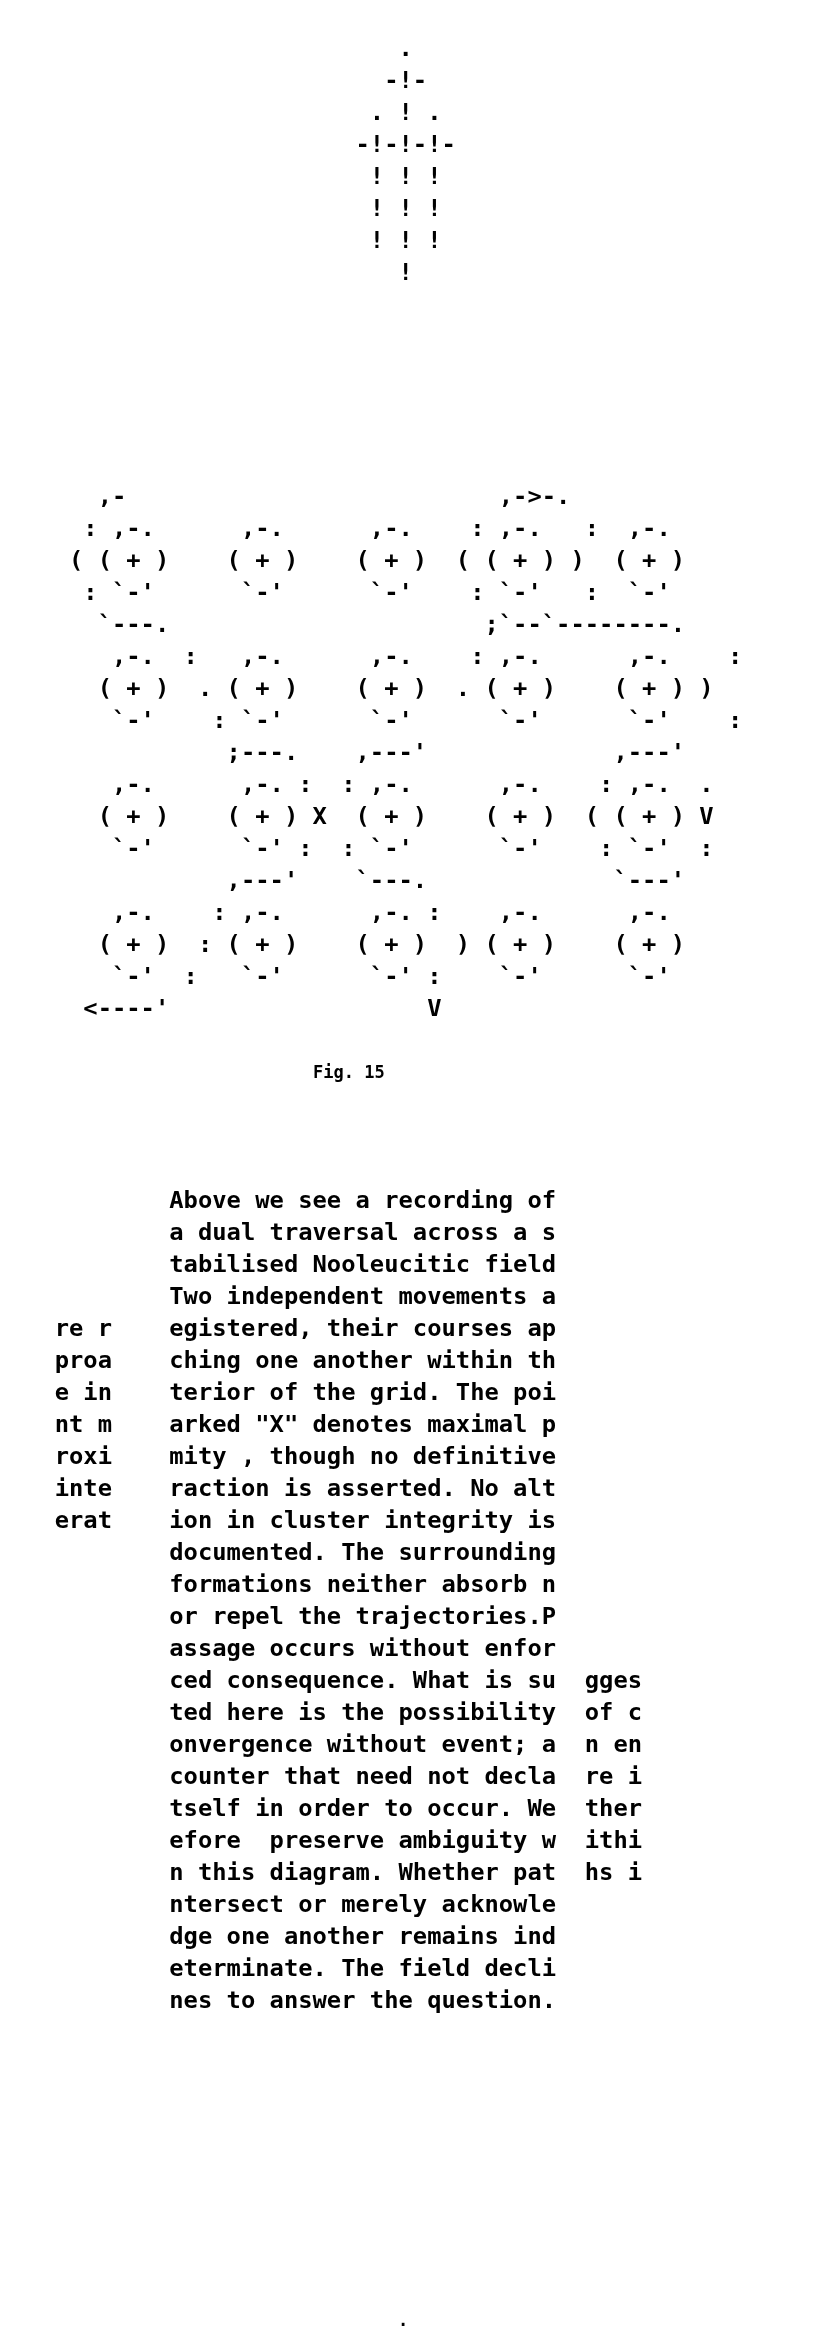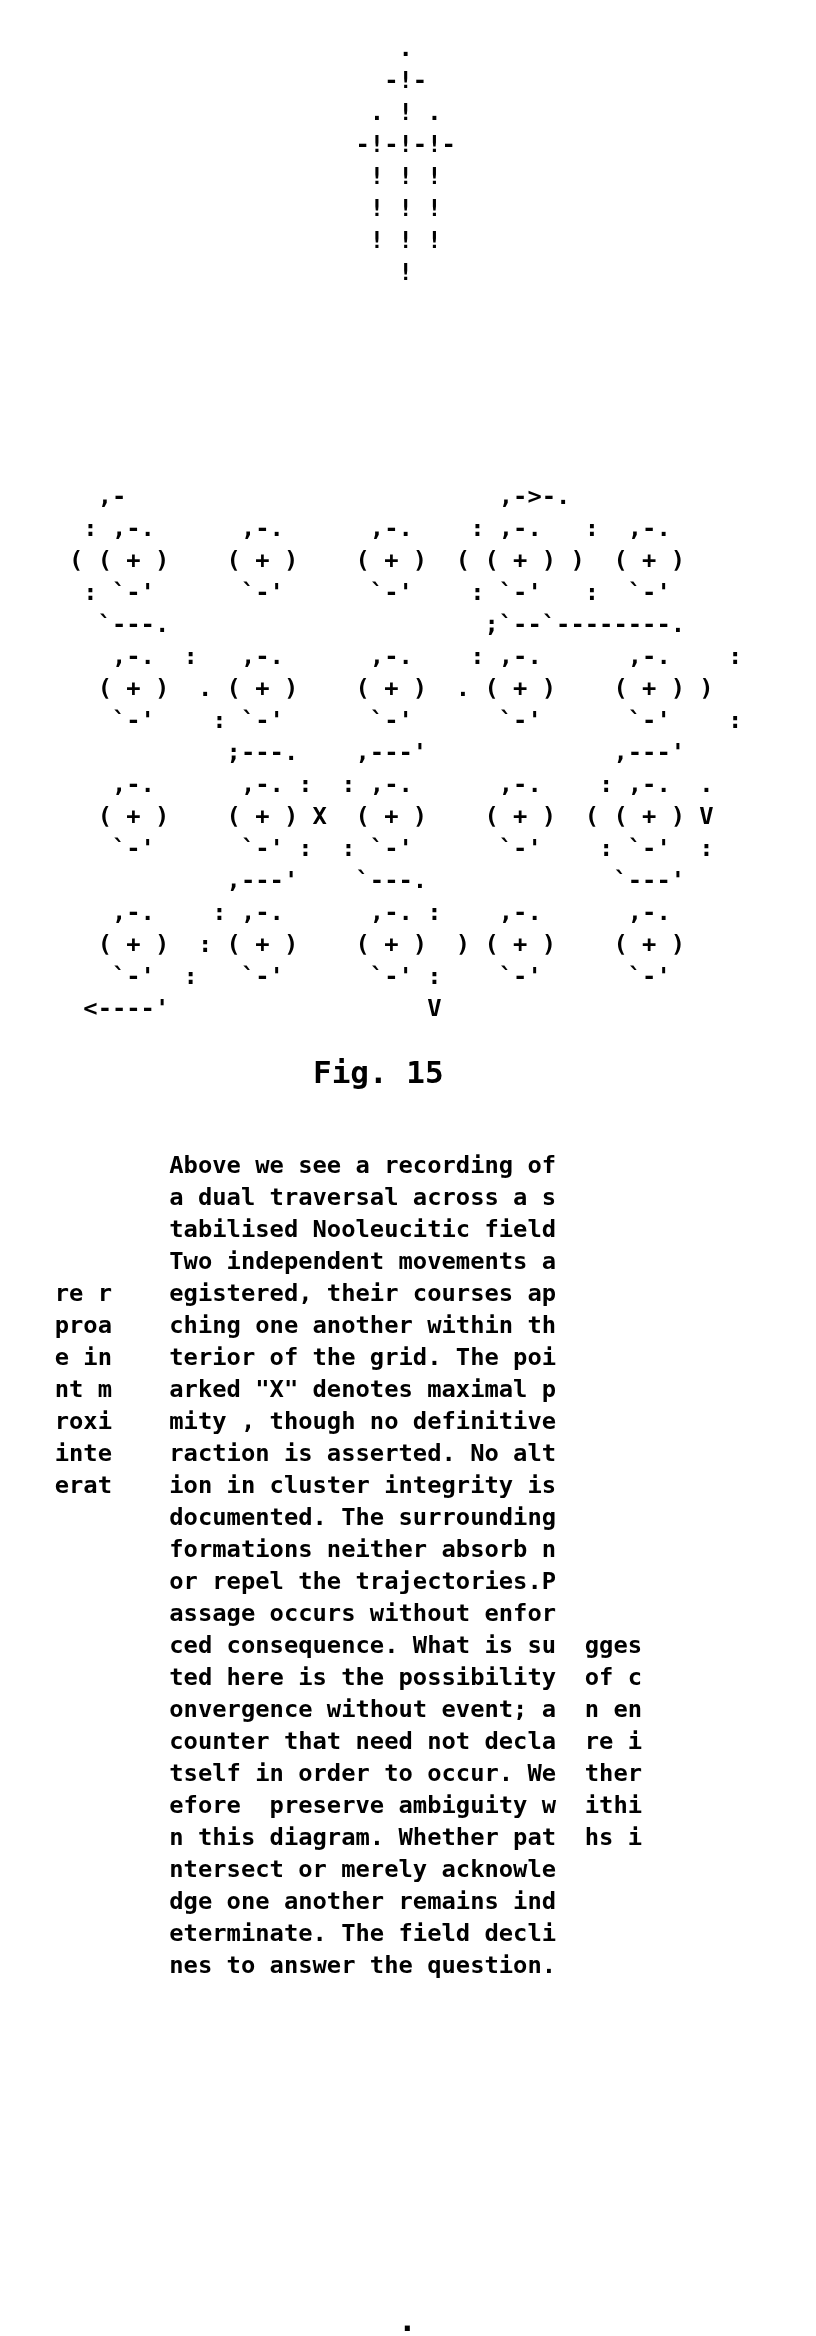--- a/index.html
+++ b/index.html
@@ -19,29 +19,29 @@
     line-height: 32px;
     letter-spacing: 0;
     white-space: pre;
     color: #000;
   }
   .floating {
     position: absolute;
     margin: 0;
     font-family: "DejaVu Sans Mono", monospace;
     font-weight: bold;
-    font-size: 31px;
+    font-size: 17px;
     line-height: 32px;
     white-space: pre;
     color: #000;
   }
   #top-figure    { top: 32px; }
   #field-figure  { top: 480px; }
   #fig-caption   { top: 1056px; left: 313px; }
-  #article       { top: 1149px; }
+  #article       { top: 1184px; }
   #bottom-mark   { top: 2304px; left: 398px; }
 </style>
 </head>
 <body>
 
 <div>
 
   <pre id="top-figure" class="grid">                          .
                          -!-
                         . ! .

